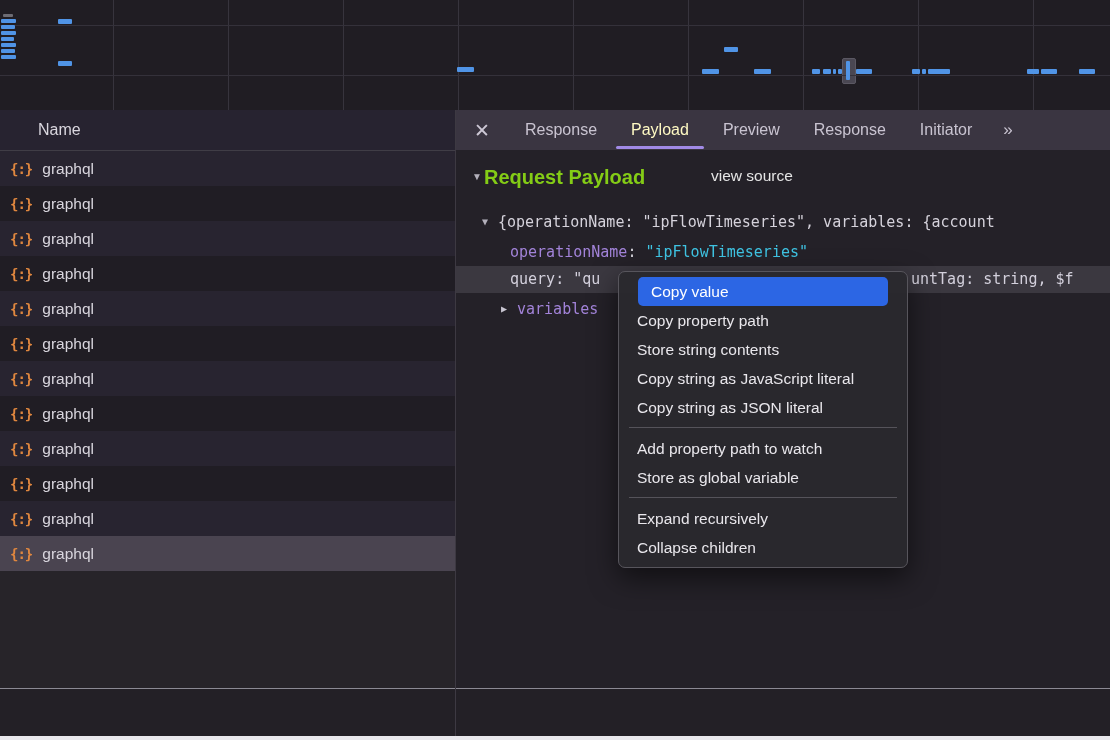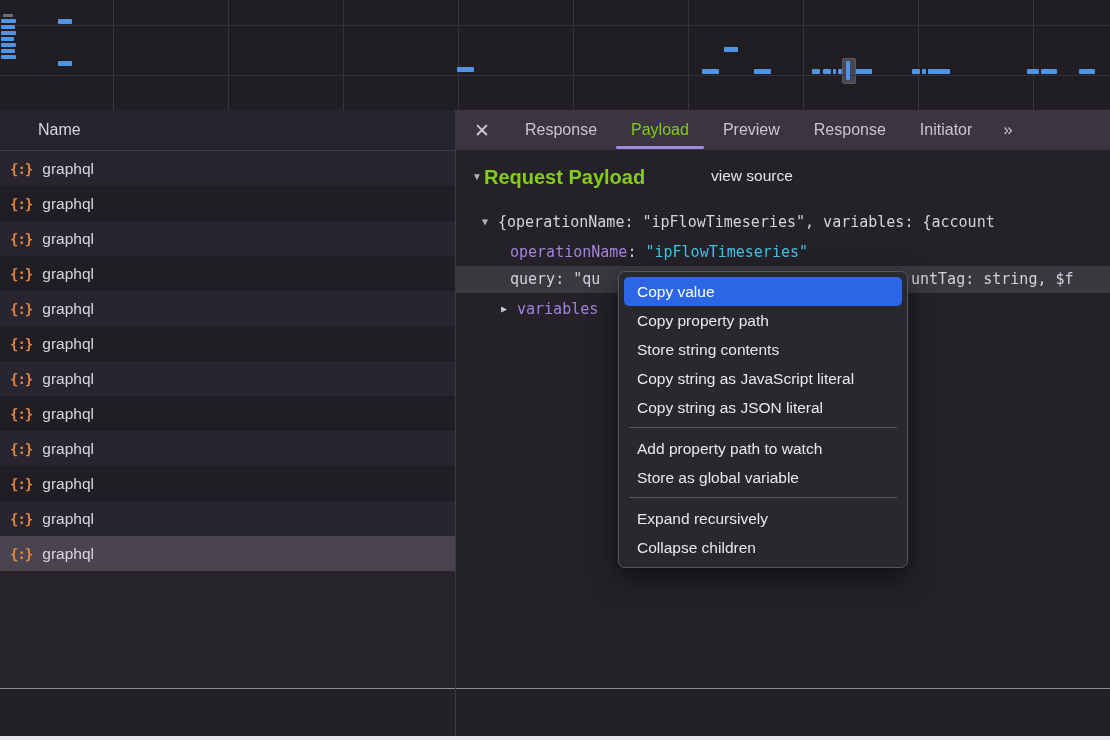--- a/index.html
+++ b/index.html
@@ -28,21 +28,21 @@
   .req-row.selected{background:#4a4450;}
   .json-icon{color:#e0873f;font-family:"DejaVu Sans Mono",monospace;font-weight:700;font-size:14px;letter-spacing:-1px;}
 
   .v-divider{position:absolute;left:455px;top:110px;bottom:4px;width:1px;background:#3d3942;z-index:5;}
 
   
   .right-panel{position:absolute;left:456px;top:110px;right:0;bottom:52px;background:#242128;overflow:hidden;}
   .tabbar{position:absolute;left:0;top:0;right:0;height:40px;background:#3a3541;display:flex;align-items:stretch;}
   .close-btn{width:52px;display:flex;align-items:center;justify-content:center;color:#cdc8d5;font-size:19px;cursor:default;}
   .tab{position:relative;display:flex;align-items:center;padding:0 17px;font-size:16px;color:#c9c4d1;cursor:default;}
-  .tab.active{color:#84cc16;}
+  .tab.active{color:#fef9c3;}
   .tab.active::after{content:"";position:absolute;left:2px;right:2px;bottom:1px;height:3px;border-radius:2px;background:#a18ae6;}
   .more-tabs{display:flex;align-items:center;padding:0 14px;color:#c9c4d1;font-size:17px;letter-spacing:-2px;}
 
   
   .payload{position:absolute;left:0;top:40px;right:0;bottom:0;background:#242128;}
   .sec-header{position:absolute;left:0;top:16px;height:26px;white-space:nowrap;}
   .sec-tri{position:absolute;left:16px;top:5px;font-size:10px;color:#b3b0bb;}
   .sec-title{position:absolute;left:28px;top:0;font-size:20px;font-weight:700;color:#84cc16;}
   .view-source{position:absolute;left:255px;top:1px;font-size:15.5px;color:#e5e5e5;}
   .tree-row{position:absolute;left:0;right:0;height:30px;line-height:30px;white-space:nowrap;overflow:hidden;
@@ -51,21 +51,21 @@
   .k{color:#a283d9;} .plain{color:#d5d2db;} .str{color:#3fc3e2;}
   .sel-txt{color:#d3d0dc;}
   .hl-band{position:absolute;left:0;right:0;top:116px;height:27px;background:#3b3840;}
   .frag-right{position:absolute;left:455px;top:0;}
 
   
   .context-menu{position:absolute;left:618px;top:271px;width:290px;background:rgba(42,41,46,0.98);
                 border:1px solid #57555c;border-radius:7px;box-shadow:0 10px 28px rgba(0,0,0,.55);
                 padding:5px 0;z-index:20;box-sizing:border-box;}
   .menu-item{height:29px;line-height:29px;padding:0 18px;font-size:15.5px;color:#e9e7ec;white-space:nowrap;}
-  .menu-item.highlighted{background:#2c66e4;color:#fff;margin:0 5px;padding:0 13px;border-radius:5px;}
+  .menu-item.highlighted{background:#2c66e4;color:#fff;margin:0 19px;padding:0 13px;border-radius:5px;}
   .menu-sep{height:1px;background:#55535a;margin:5px 10px 6px 10px;}
 
   
   .footer{position:absolute;left:0;top:688px;width:1110px;height:48px;background:#232026;border-top:1px solid #8b8993;}
   .bottom-strip{position:absolute;left:0;top:736px;width:1110px;height:4px;background:#e9e8ed;}
 </style>
 </head>
 <body>
 
 <div class="screen">

